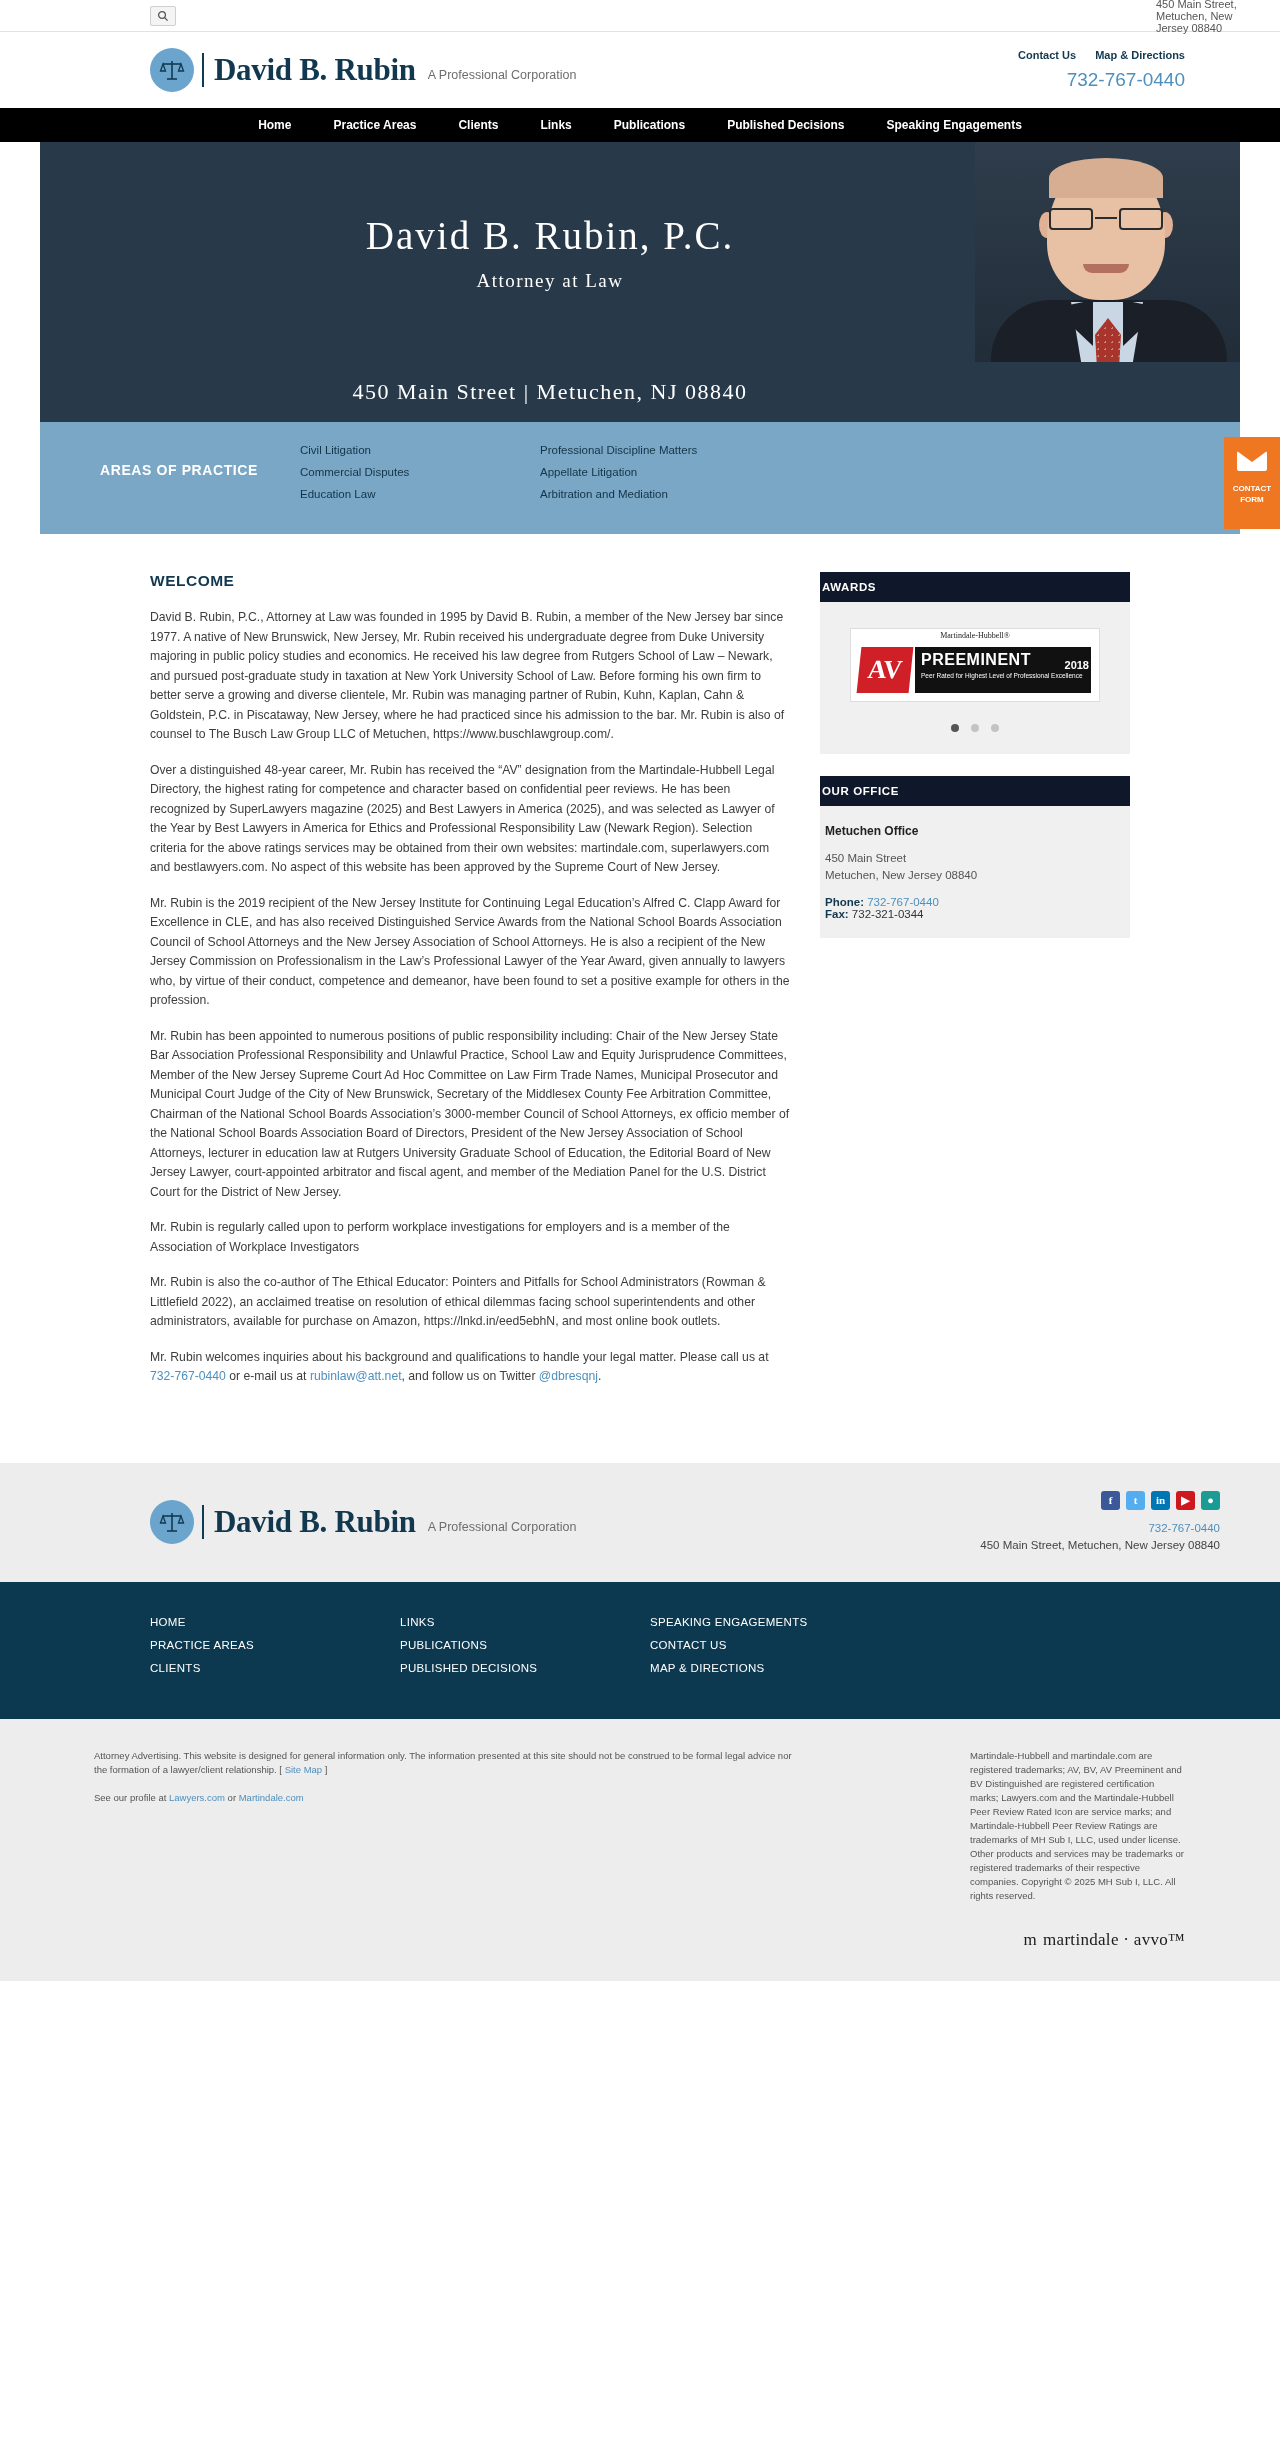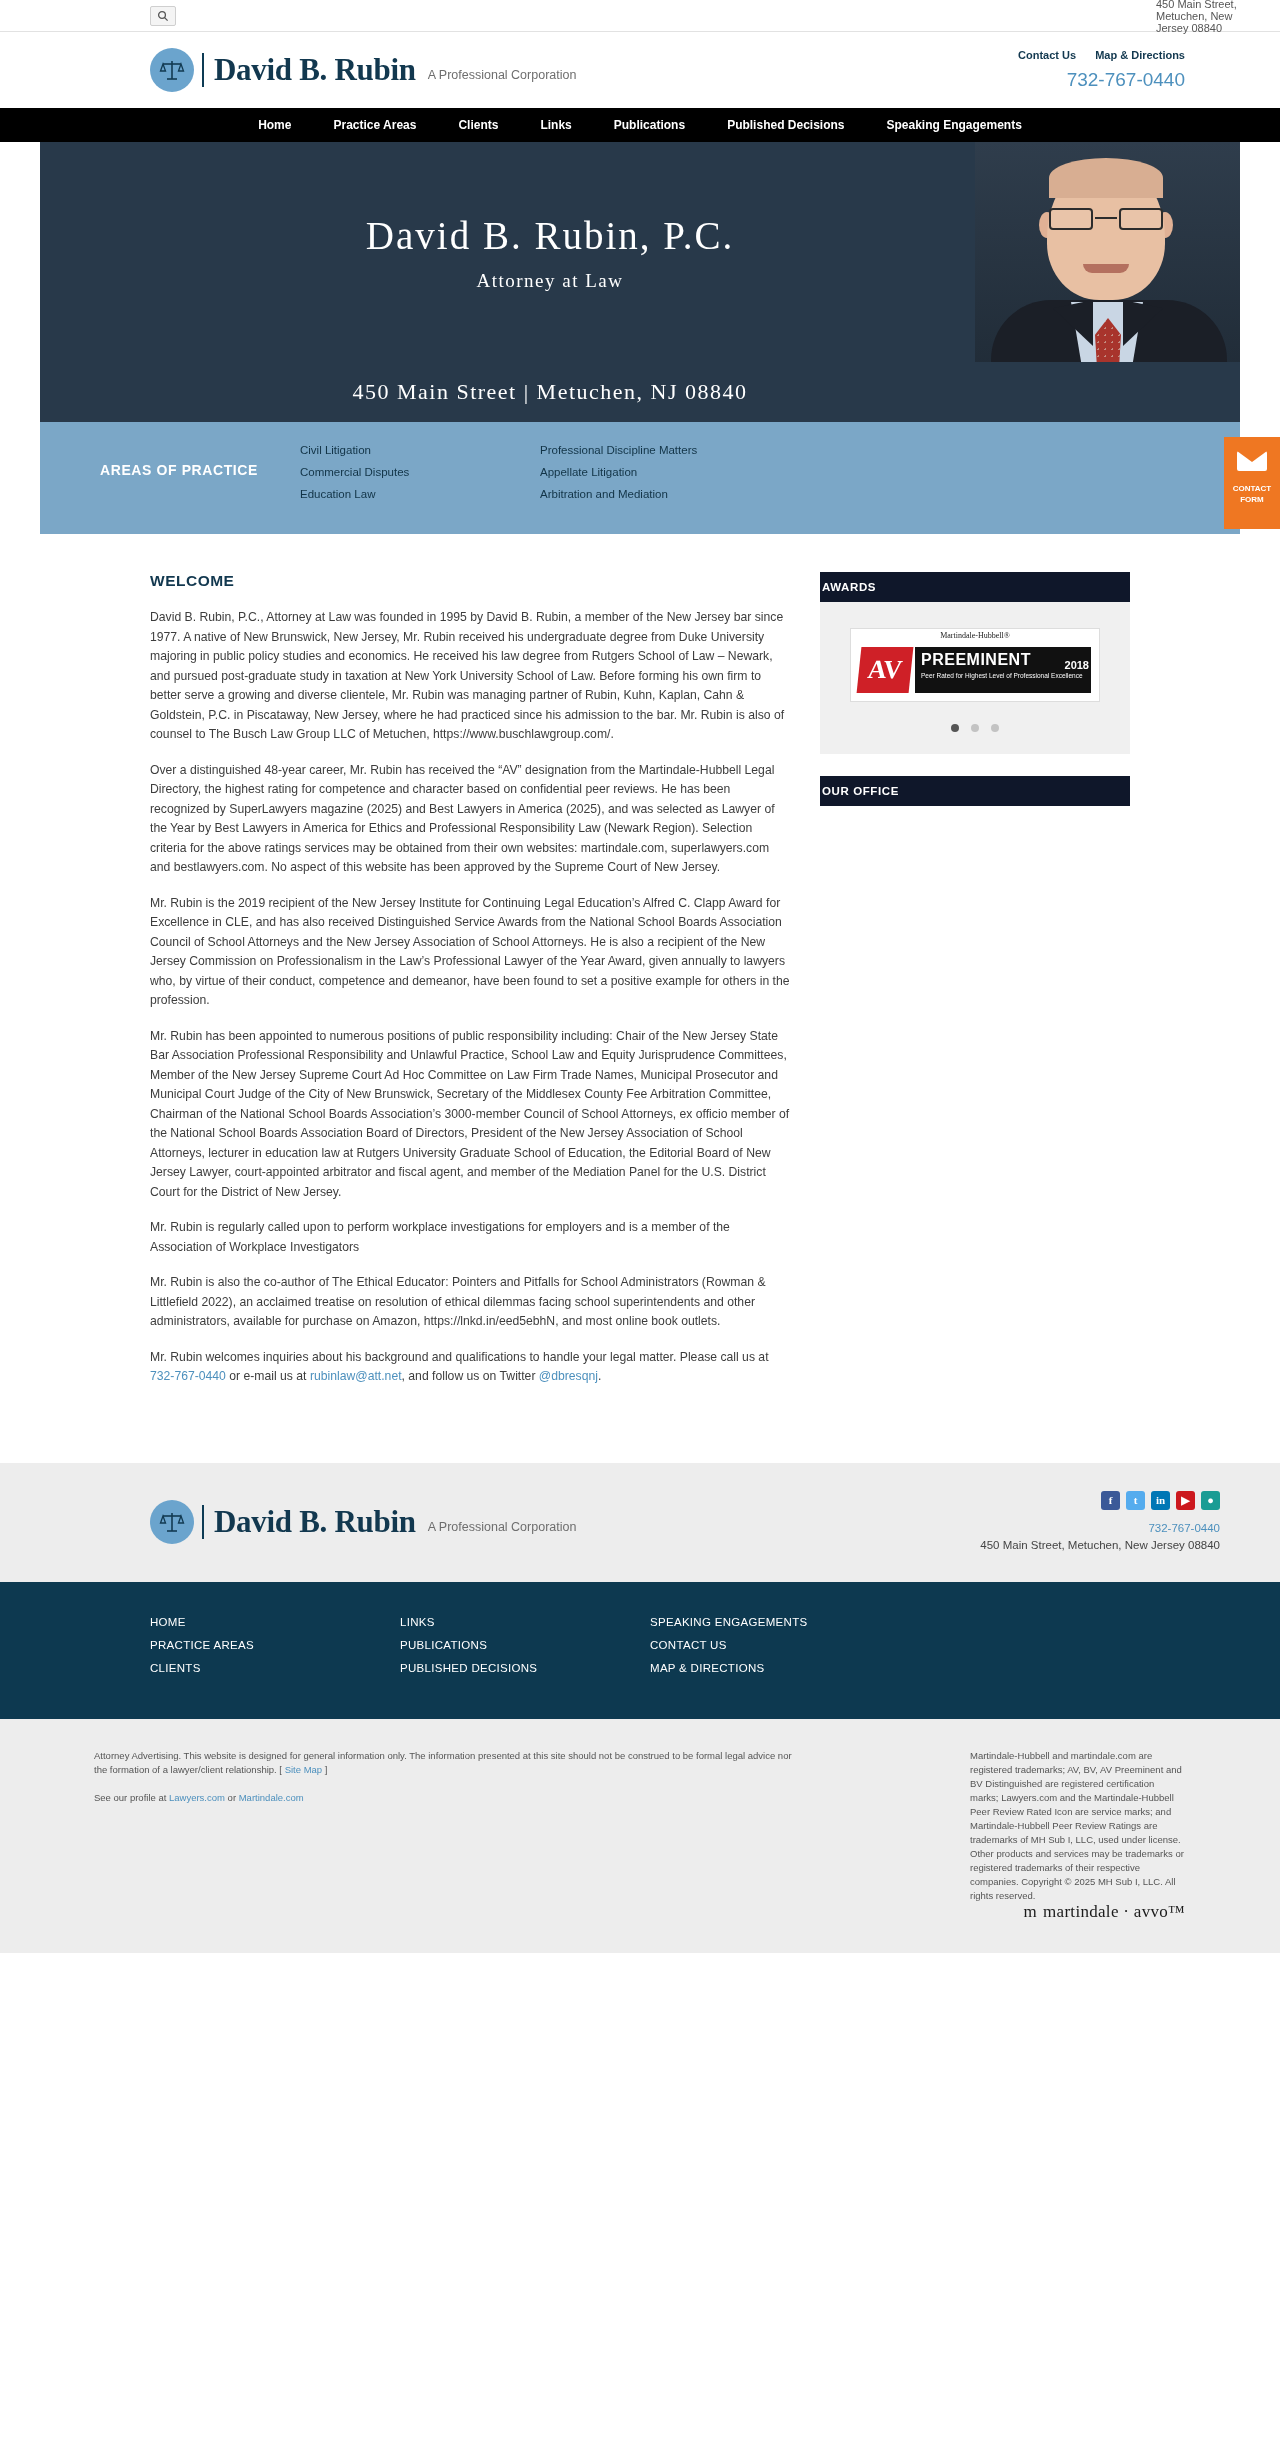--- a/index.html
+++ b/index.html
@@ -358,21 +358,21 @@
     background: #ededed;
     padding: 30px 95px 34px 94px;
     display: flex;
     gap: 30px;
   }
   .legal-left { width: 700px; font-size: 9.5px; line-height: 14px; color:#555; }
   .legal-left a { color:#4d90bd; text-decoration:none; }
   .legal-left .profile { margin-top: 14px; }
   .legal-right { width: 215px; font-size: 9.5px; line-height: 14px; color:#555; margin-left:auto; }
   .ma-logo {
-    margin-top: 2px; text-align:right;
+    margin-top: 30px; text-align:right;
     font-family:"Liberation Serif", serif; font-size: 17px; color:#1b1b1b;
     letter-spacing:.3px;
   }
   .ma-logo .m { display:inline-block; margin-right:6px; }
 </style>
 </head>
 <body>
 
 <div class="topbar">
   <div class="search-btn">
@@ -507,20 +507,35 @@
         <div class="dots">
           <span class="dot active"></span>
           <span class="dot"></span>
           <span class="dot"></span>
         </div>
       </div>
     </div>
 
     <div class="panel">
       <div class="panel-head">OUR OFFICE</div>
+      <div class="panel-body">
+        <div class="office-name">Metuchen Office</div>
+        <div class="office-line">450 Main Street</div>
+        <div class="office-line">Metuchen, New Jersey 08840</div>
+        <div class="office-contact">
+          <div>
+            <b>Phone:</b>
+            <a href="#">732-767-0440</a>
+          </div>
+          <div>
+            <b>Fax:</b>
+            <span>732-321-0344</span>
+          </div>
+        </div>
+      </div>
     </div>
   </div>
 </div>
 
 <div class="footer-top">
   <div class="logo-wrap">
     <div class="scales">
       <svg width="28" height="28" viewBox="0 0 28 28">
         <line x1="14" y1="5" x2="14" y2="23" stroke="#123a52" stroke-width="1.6"></line>
         <line x1="5" y1="8" x2="23" y2="8" stroke="#123a52" stroke-width="1.6"></line>

